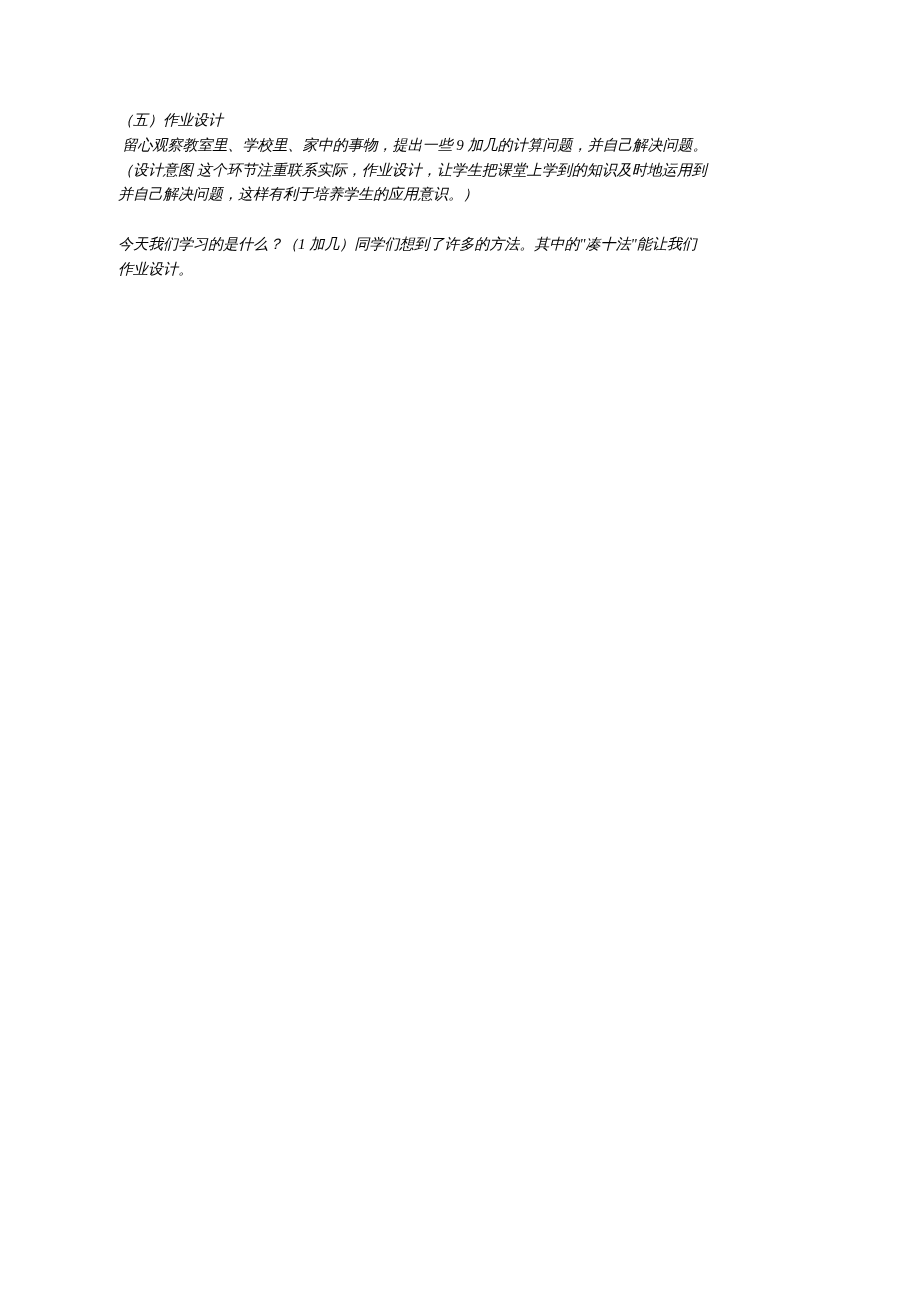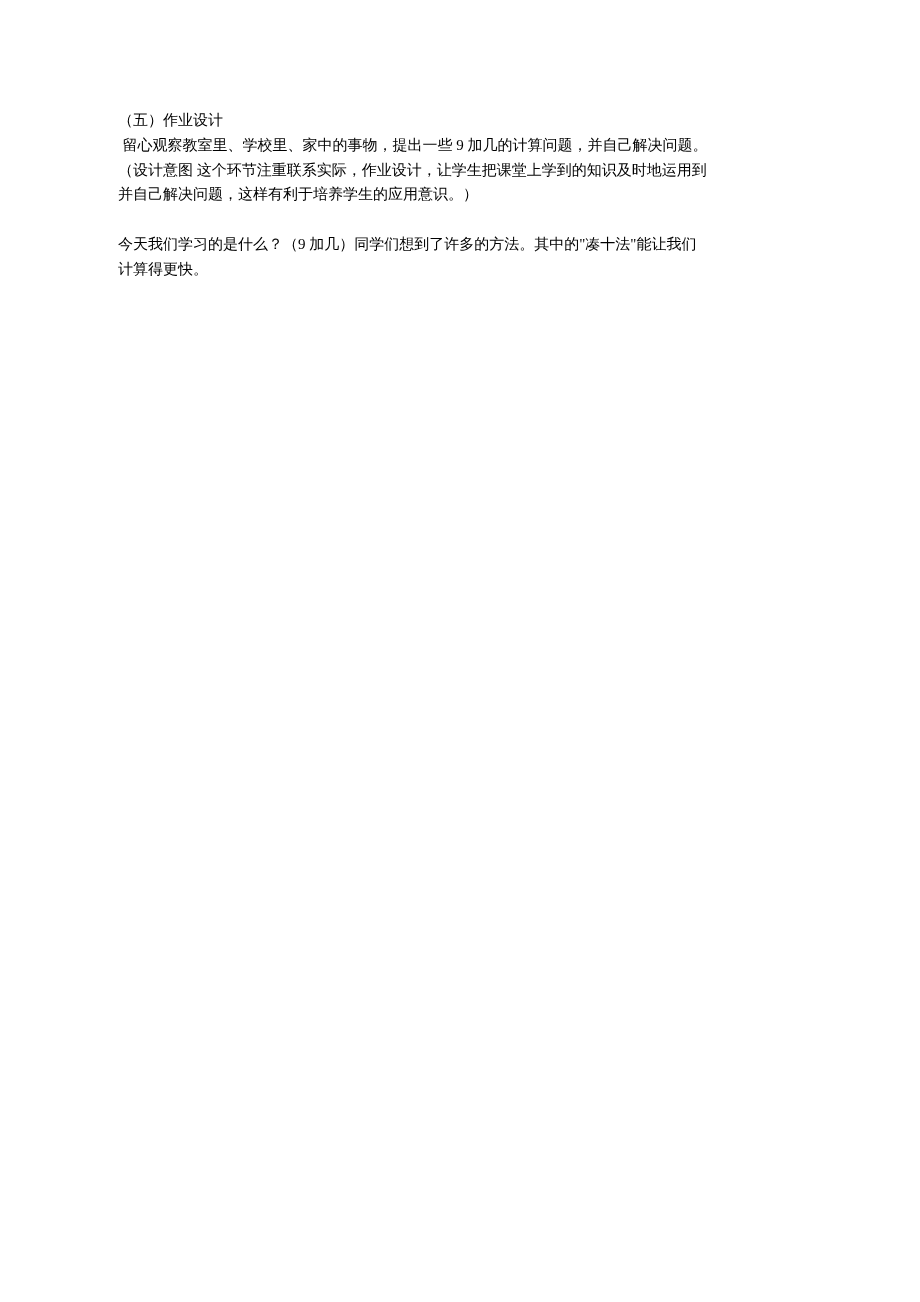--- a/index.html
+++ b/index.html
@@ -1,18 +1,19 @@
 <!DOCTYPE html>
 <html><head>
   <meta charset="utf-8">
   <style>
     * {
       margin: 0;
       padding: 0;
       box-sizing: border-box;
+      font-style: italic;
     }
     body {
       width: 920px;
       height: 1302px;
       background: #ffffff;
       font-family: "SimSun", "宋体", serif;
       font-size: 15px;
       line-height: 1.65;
       color: #000000;
       padding: 108px 118px 0 118px;
@@ -30,15 +31,15 @@
   </style>
 </head>
 <body>
 
 <div class="content">
   <span class="line">（五）作业设计</span>
   <span class="line indent-small"> 留心观察教室里、学校里、家中的事物，提出一些 9 加几的计算问题，并自己解决问题。</span>
   <span class="line">（设计意图 这个环节注重联系实际，作业设计，让学生把课堂上学到的知识及时地运用到</span>
   <span class="line">并自己解决问题，这样有利于培养学生的应用意识。）</span>
   <span class="line">&nbsp;</span>
-  <span class="line">今天我们学习的是什么？（9 加几）同学们想到了许多的方法。其中的"凑十法"能让我们</span>
-  <span class="line">计算得更快。</span>
+  <span class="line">今天我们学习的是什么？（1 加几）同学们想到了许多的方法。其中的"凑十法"能让我们</span>
+  <span class="line">作业设计。</span>
 </div>
 
 </body></html>

